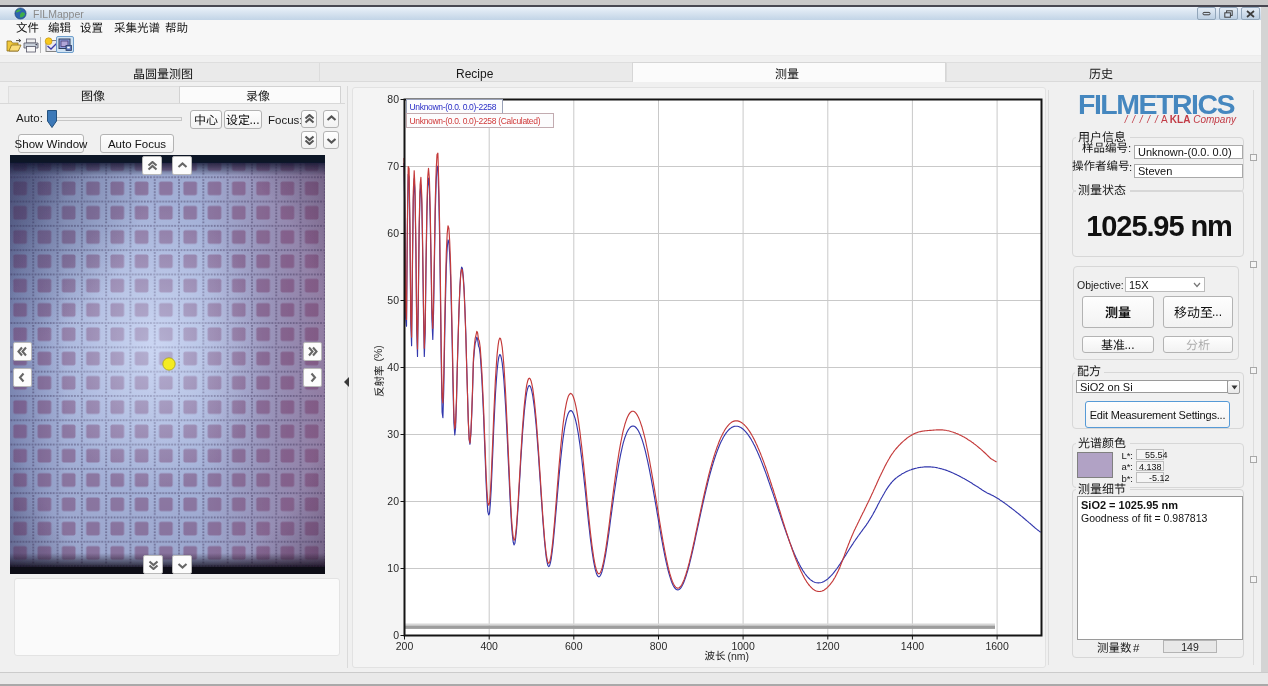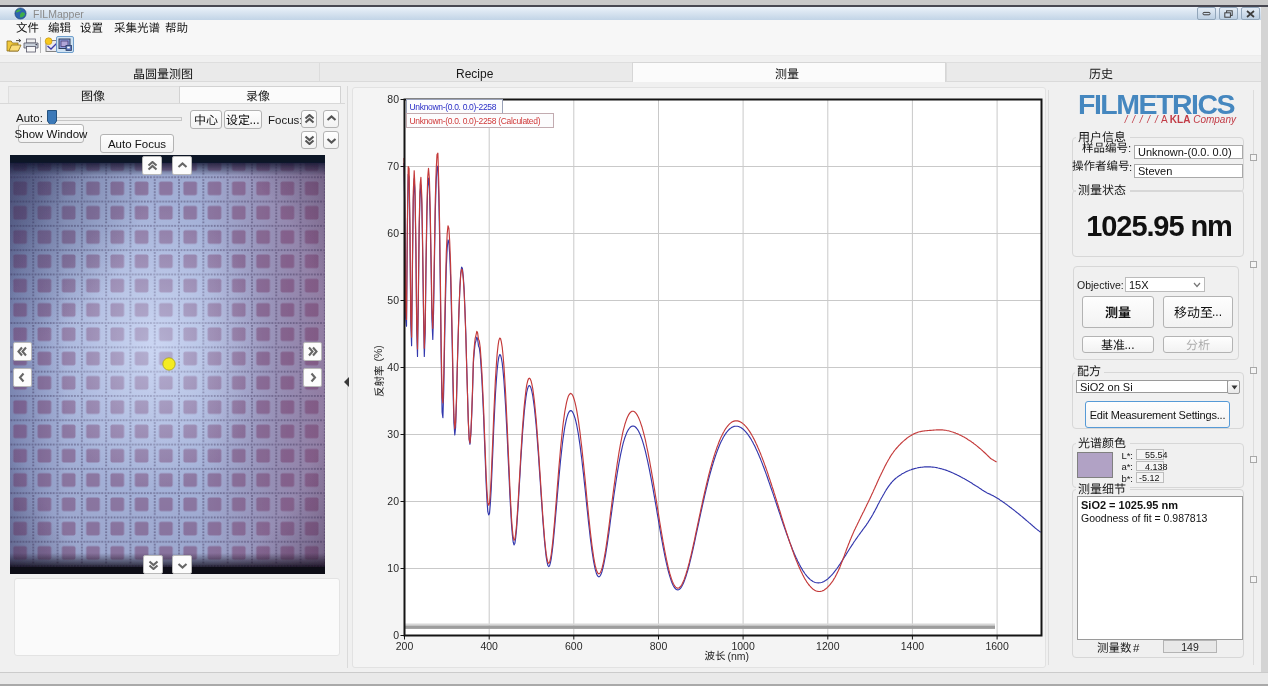--- a/index.html
+++ b/index.html
@@ -176,21 +176,21 @@
     <svg width="11" height="10" viewBox="0 0 11 10" fill="none" stroke="#555" stroke-width="2.1">
       <path d="M1.5 1.5 L5.5 5 L9.5 1.5"></path>
       <path d="M1.5 5.5 L5.5 9 L9.5 5.5"></path>
     </svg>
   </div>
 <div class="btn" style="left:323px;top:131px;width:16px;height:18px">
     <svg width="11" height="10" viewBox="0 0 11 10" fill="none" stroke="#555" stroke-width="2.1">
       <path d="M1.5 4 L5.5 7.5 L9.5 4"></path>
     </svg>
   </div>
-<div class="btn" style="left:18px;top:124px;width:66px;height:19px;font-size:11.5px">Show Window</div>
+<div class="btn" style="left:18px;top:134px;width:66px;height:19px;font-size:11.5px">Show Window</div>
 <div class="btn" style="left:100px;top:134px;width:74px;height:19px;font-size:11.5px">Auto Focus</div>
 <svg class="ab" style="left:10px;top:155px" width="315" height="419" viewBox="0 0 315 419">
 <defs>
 <pattern id="cells" width="24.3" height="24.3" patternUnits="userSpaceOnUse" x="-3" y="-4">
   <rect x="6.3" y="6.3" width="13.6" height="13.6" rx="1.8" fill="rgba(99,30,82,0.43)"></rect>
   <g fill="rgba(30,16,56,0.44)">
     <rect x="0.5" y="1.1" width="1.7" height="1.7"></rect>
           <rect x="3.5" y="1.1" width="1.7" height="1.7"></rect>
     <rect x="6.5" y="1.1" width="1.7" height="1.7"></rect>
           <rect x="9.5" y="1.1" width="1.7" height="1.7"></rect>
@@ -497,23 +497,23 @@
       <path transform="translate(0,0) scale(1,-1)" d="M14 77C19 69 24 58 26 52L33 54C31 61 26 71 21 79ZM80 80C77 72 71 61 67 54L73 52C78 58 83 69 87 77ZM46 84V46H6V39H32C31 20 27 6 3 -2C5 -3 7 -6 8 -8C33 0 38 17 40 39H59V3C59 -5 61 -8 70 -8C72 -8 83 -8 85 -8C93 -8 95 -4 96 13C94 14 91 15 89 16C89 2 88 -1 84 -1C82 -1 73 -1 71 -1C67 -1 66 0 66 3V39H95V46H54V84Z"></path>
       <path transform="translate(100,0) scale(1,-1)" d="M9 77C14 72 20 65 23 61L28 66C25 70 19 77 14 81ZM33 60C37 56 40 51 42 48L47 51C45 54 42 59 38 63ZM86 63C84 59 81 53 78 50L83 47C86 51 89 56 92 60ZM4 53V46H18V9C18 4 15 2 14 0C15 -1 16 -4 17 -6C19 -4 21 -2 37 9C36 11 35 14 34 16L25 9V53ZM30 45V38H96V45H75V65H92V71H76C78 75 80 78 82 82L76 84C74 81 71 75 69 71H53L56 73C55 76 52 81 49 84L43 82C46 78 48 74 50 71H33V65H50V45ZM57 65H68V45H57ZM47 12H80V3H47ZM47 18V26H80V18ZM40 32V-8H47V-2H80V-8H87V32Z"></path>
       <path transform="translate(200,0) scale(1,-1)" d="M70 51C70 15 68 3 43 -3C44 -4 46 -7 47 -8C74 -1 76 13 76 51ZM40 46C34 41 24 36 16 34C18 32 19 30 20 29C30 32 40 37 46 43ZM43 18C37 10 25 4 13 0C15 -2 17 -4 18 -6C31 -1 43 6 50 16ZM74 8C80 3 88 -4 92 -8L96 -3C92 1 84 8 78 12ZM54 61V14H60V55H85V14H91V61H72C74 64 75 68 77 72H95V78H51V72H70C69 68 68 64 66 61ZM23 82C24 80 25 77 26 74H7V68H50V74H33C32 77 31 81 29 84ZM42 33C36 26 25 20 15 17C16 22 16 28 16 32V47H49V54H39C41 57 43 61 45 65L39 67C38 63 35 57 33 54H20L25 55C24 59 22 64 19 67L14 65C16 62 18 57 19 54H9V32C9 22 8 6 3 -4C5 -5 8 -7 9 -8C12 -1 14 8 15 17C17 16 18 13 19 12C30 16 41 22 48 30Z"></path>
       <path transform="translate(300,0) scale(1,-1)" d="M47 49V32H24V49ZM55 49H79V32H55ZM60 68C57 64 53 60 49 56H23C27 60 30 64 34 68ZM35 84C28 71 16 59 4 51C5 50 7 46 8 44C11 46 14 48 17 51V8C17 -4 22 -6 38 -6C41 -6 72 -6 76 -6C91 -6 94 -2 96 14C94 14 91 15 89 17C88 3 86 1 76 1C70 1 43 1 37 1C26 1 24 2 24 8V25H79V20H86V56H58C63 61 68 67 71 72L66 76L65 75H38C40 77 41 80 42 82Z"></path>
     </g>
   </svg>
 <div class="ab" style="left:1077px;top:452px;width:36px;height:26px;background:#b1a2c5;border:1px solid #808080"></div>
 <div class="ab" style="left:1118px;top:449.5px;width:15px;text-align:right;font-size:9.5px;color:#1a1a1a">L*:</div>
 <div class="ab" style="left:1136px;top:449.0px;width:28px;height:10.5px;background:#f4f4f4;border:1px solid #bdbdbd;font-size:9px;color:#111;padding-left:8px">55.54</div>
 <div class="ab" style="left:1118px;top:461px;width:15px;text-align:right;font-size:9.5px;color:#1a1a1a">a*:</div>
-<div class="ab" style="left:1136px;top:460.5px;width:28px;height:10.5px;background:#f4f4f4;border:1px solid #bdbdbd;font-size:9px;color:#111;padding-left:8px">4.138</div>
+<div class="ab" style="left:1136px;top:460.5px;width:28px;height:10.5px;background:#f4f4f4;border:1px solid #bdbdbd;font-size:9px;color:#111;padding-left:2px">4.138</div>
 <div class="ab" style="left:1118px;top:472.5px;width:15px;text-align:right;font-size:9.5px;color:#1a1a1a">b*:</div>
-<div class="ab" style="left:1136px;top:472.0px;width:28px;height:10.5px;background:#f4f4f4;border:1px solid #bdbdbd;font-size:9px;color:#111;padding-left:2px">-5.12</div>
+<div class="ab" style="left:1136px;top:472.0px;width:28px;height:10.5px;background:#f4f4f4;border:1px solid #bdbdbd;font-size:9px;color:#111;padding-left:12px">-5.12</div>
 <div class="grp" style="left:1072px;top:489px;width:172px;height:169px"></div>
 <div class="ab" style="left:1076px;top:482.5px;width:54px;height:13px;background:#f0f0f0"></div>
 <svg style="position:absolute;left:1078px;top:483px;" width="48.0" height="12" viewBox="0 -86 400 100">
     <g fill="#1a1a1a">
       <path transform="translate(0,0) scale(1,-1)" d="M49 9C54 4 60 -3 62 -7L67 -4C64 0 58 7 53 12ZM31 78V15H37V72H59V16H65V78ZM87 83V1C87 -1 86 -1 85 -1C83 -1 79 -1 73 -1C74 -3 75 -6 76 -8C82 -8 87 -8 89 -6C92 -5 93 -3 93 1V83ZM73 75V15H79V75ZM45 65V30C45 18 43 5 26 -3C27 -4 29 -7 30 -8C48 1 50 16 50 30V65ZM8 78C14 74 21 70 24 66L29 73C25 76 18 80 13 83ZM4 51C9 48 17 43 20 40L25 46C21 49 14 53 8 56ZM6 -3 13 -7C17 2 22 15 25 25L19 29C15 18 10 5 6 -3Z"></path>
       <path transform="translate(100,0) scale(1,-1)" d="M25 66H75V61H25ZM25 76H75V71H25ZM18 81V56H82V81ZM5 52V46H95V52ZM23 27H46V22H23ZM54 27H78V22H54ZM23 37H46V32H23ZM54 37H78V32H54ZM5 0V-6H96V0H54V6H87V11H54V17H85V42H16V17H46V11H13V6H46V0Z"></path>
       <path transform="translate(200,0) scale(1,-1)" d="M4 5 5 -2C15 0 28 2 41 5L40 12C27 9 13 7 4 5ZM6 42C7 43 10 44 24 45C19 39 14 34 12 32C9 28 6 26 4 25C5 24 6 20 6 18C9 20 12 20 41 25C40 26 40 29 40 31L18 28C26 37 35 47 42 58L36 62C34 58 32 55 29 52L14 51C21 59 27 70 32 81L25 84C20 72 12 59 10 56C7 52 5 50 3 50C4 48 5 44 6 42ZM65 7H50V35H65ZM72 7V35H86V7ZM43 79V-6H50V0H86V-6H93V79ZM65 42H50V71H65ZM72 42V71H86V42Z"></path>
       <path transform="translate(300,0) scale(1,-1)" d="M10 49V41H36V-8H44V41H77V15C77 14 77 14 75 13C73 13 66 13 59 14C60 11 61 8 61 6C70 6 77 6 80 7C84 8 85 11 85 15V49ZM63 84V73H37V84H29V73H6V66H29V54H37V66H63V54H71V66H95V73H71V84Z"></path>
     </g>
   </svg>

